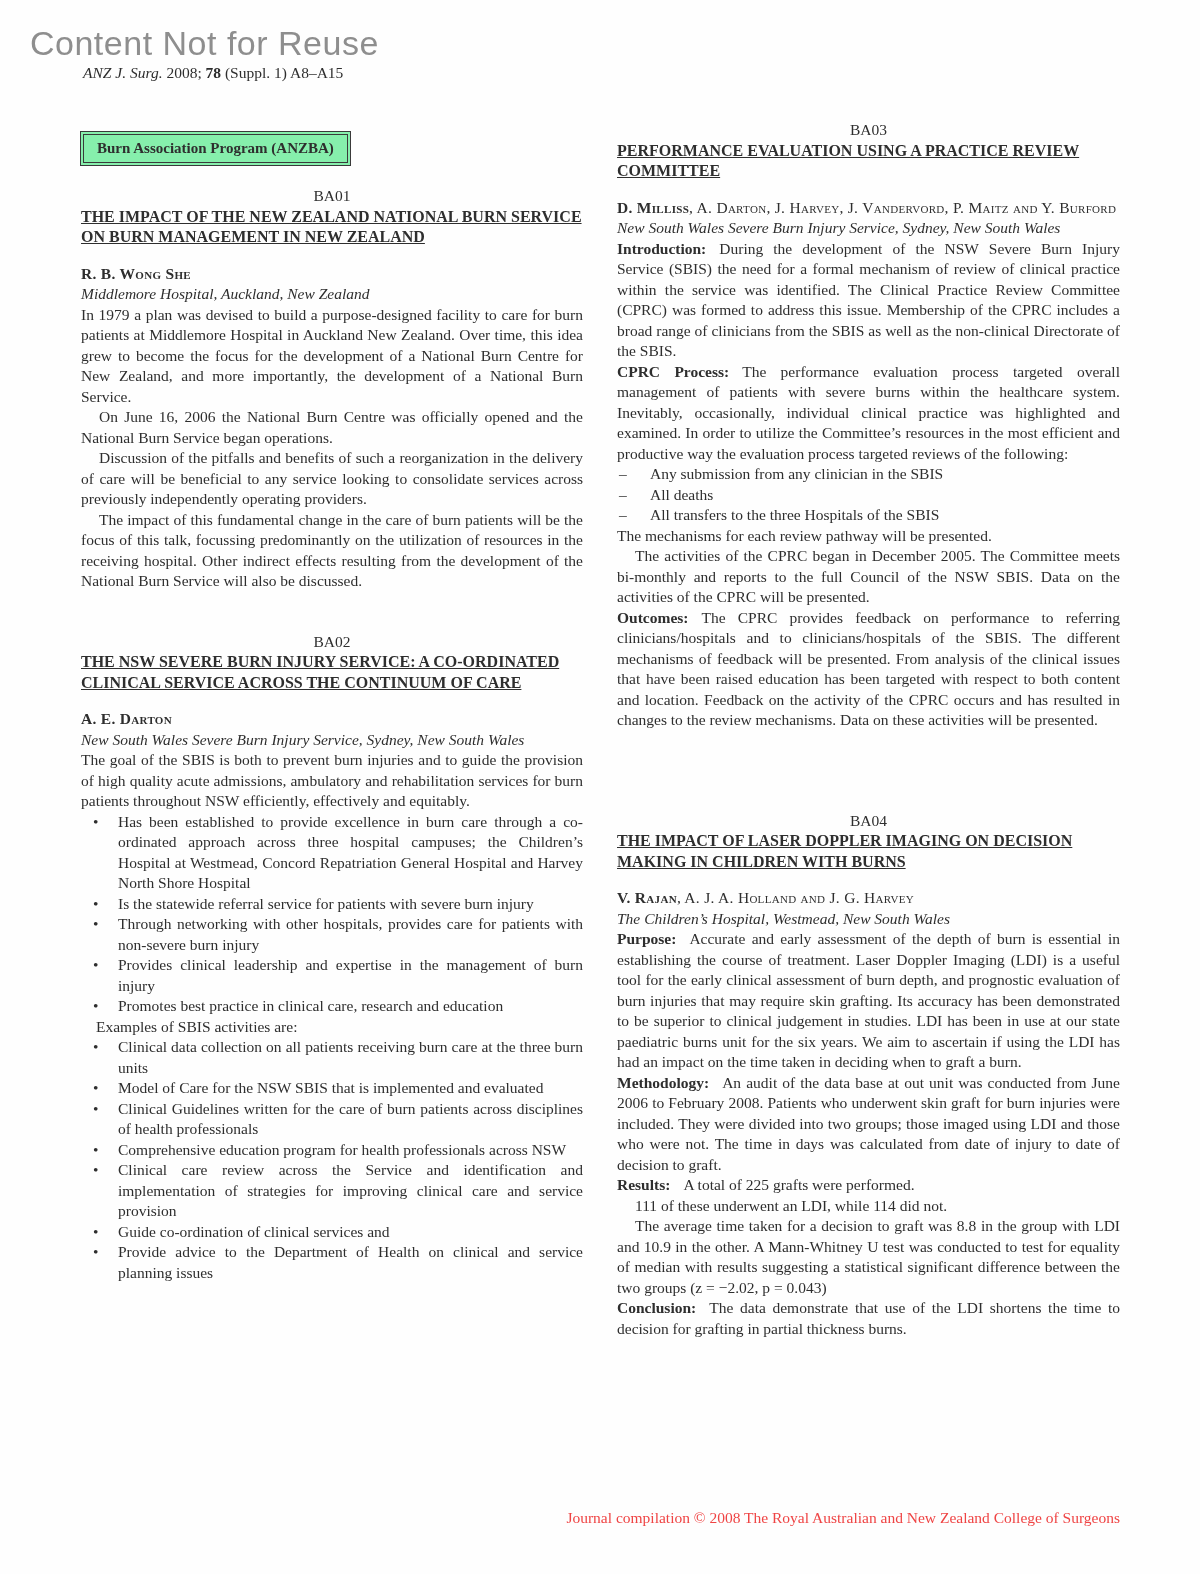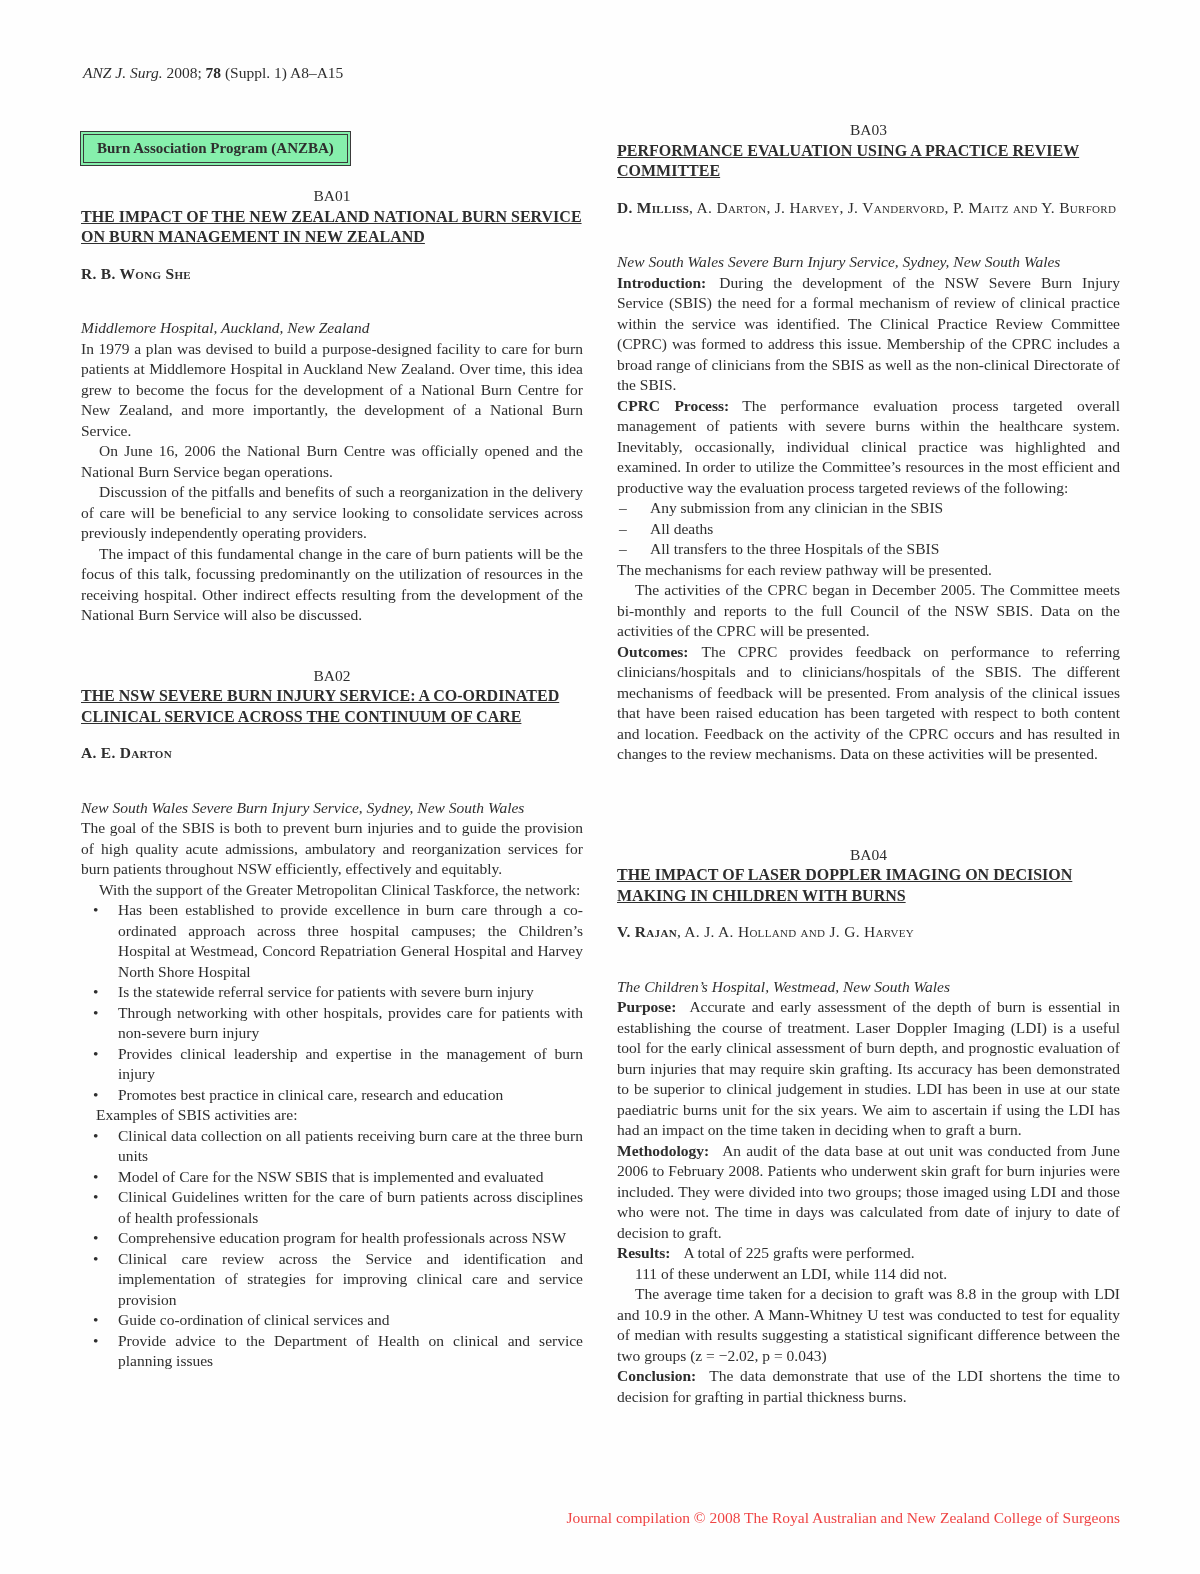--- a/index.html
+++ b/index.html
@@ -21,40 +21,41 @@
   .col { position: absolute; width: 502px; font-size: 15.5px; line-height: 20.5px; text-align: justify; }
   .col-left  { left: 81px;  top: 186px; }
   .col-right { left: 617px; top: 120px; width: 503px; }
   .abstract { margin: 0; }
   .gap-left  { margin-top: 40px; }
   .gap-right { margin-top: 80px; }
   .code  { font-weight: normal; text-align: center; }
   .title { margin: 0; font-size: 16px; font-weight: bold; line-height: 20.5px; text-align: left; text-decoration: underline; }
   .authors { margin-top: 16px; font-variant: small-caps; letter-spacing: 0.3px; text-align: left; }
   .authors b { font-weight: bold; }
-  .affiliation { margin-top: 34px; font-style: italic; text-align: left; }
+  .affiliation { margin-top: 0; font-style: italic; text-align: left; }
   .body { margin-top: 0; }
   p.blk { margin: 0; }
   p.ind { text-indent: 18px; }
   .lbl { font-weight: bold; margin-right: 13px; }
   .bullet { position: relative; padding-left: 37px; }
   .bullet .mk { position: absolute; left: 12px; top: 0; }
   .dash { position: relative; padding-left: 33px; }
   .dash .mk { position: absolute; left: 2px; top: 0; }
   .subline { padding-left: 15px; }
   .footer {
     position: absolute; top: 1509px; left: 0; width: 1120px;
     text-align: right; font-size: 15.5px; color: #ef4444;
   }
 </style>
 </head>
 <body>
 
 <div class="page">
 
+  <div class="watermark">Content Not for Reuse</div>
 
   <div class="citation"><span class="jtitle">ANZ J. Surg.</span><span> 2008; </span><span class="vol">78</span><span> (Suppl. 1) A8–A15</span></div>
 
   <div class="program-box">
     <div class="program-box-inner">Burn Association Program (ANZBA)</div>
   </div>
 
   <div class="col col-left">
 
     <section class="abstract">
@@ -69,22 +70,21 @@
         <p class="blk ind">The impact of this fundamental change in the care of burn patients will be the focus of this talk, focussing predominantly on the utilization of resources in the receiving hospital. Other indirect effects resulting from the development of the National Burn Service will also be discussed.</p>
       </div>
     </section>
 
     <section class="abstract gap-left">
       <div class="code">BA02</div>
       <h2 class="title">THE NSW SEVERE BURN INJURY SERVICE: A CO-ORDINATED CLINICAL SERVICE ACROSS THE CONTINUUM OF CARE</h2>
       <div class="authors"><b>A. E. Darton</b><span></span></div>
       <div class="affiliation">New South Wales Severe Burn Injury Service, Sydney, New South Wales</div>
       <div class="body">
-        <p class="blk">The goal of the SBIS is both to prevent burn injuries and to guide the provision of high quality acute admissions, ambulatory and reorganization services for burn patients throughout NSW efficiently, effectively and equitably.</p>
-        <p class="blk ind">With the support of the Greater Metropolitan Clinical Taskforce, the network:</p>
+        <p class="blk">The goal of the SBIS is both to prevent burn injuries and to guide the provision of high quality acute admissions, ambulatory and rehabilitation services for burn patients throughout NSW efficiently, effectively and equitably.</p>
         <div class="blk bullet"><span class="mk">•</span><span>Has been established to provide excellence in burn care through a co-ordinated approach across three hospital campuses; the Children’s Hospital at Westmead, Concord Repatriation General Hospital and Harvey North Shore Hospital</span></div>
         <div class="blk bullet"><span class="mk">•</span><span>Is the statewide referral service for patients with severe burn injury</span></div>
         <div class="blk bullet"><span class="mk">•</span><span>Through networking with other hospitals, provides care for patients with non-severe burn injury</span></div>
         <div class="blk bullet"><span class="mk">•</span><span>Provides clinical leadership and expertise in the management of burn injury</span></div>
         <div class="blk bullet"><span class="mk">•</span><span>Promotes best practice in clinical care, research and education</span></div>
         <div class="blk subline">Examples of SBIS activities are:</div>
         <div class="blk bullet"><span class="mk">•</span><span>Clinical data collection on all patients receiving burn care at the three burn units</span></div>
         <div class="blk bullet"><span class="mk">•</span><span>Model of Care for the NSW SBIS that is implemented and evaluated</span></div>
         <div class="blk bullet"><span class="mk">•</span><span>Clinical Guidelines written for the care of burn patients across disciplines of health professionals</span></div>
         <div class="blk bullet"><span class="mk">•</span><span>Comprehensive education program for health professionals across NSW</span></div>

